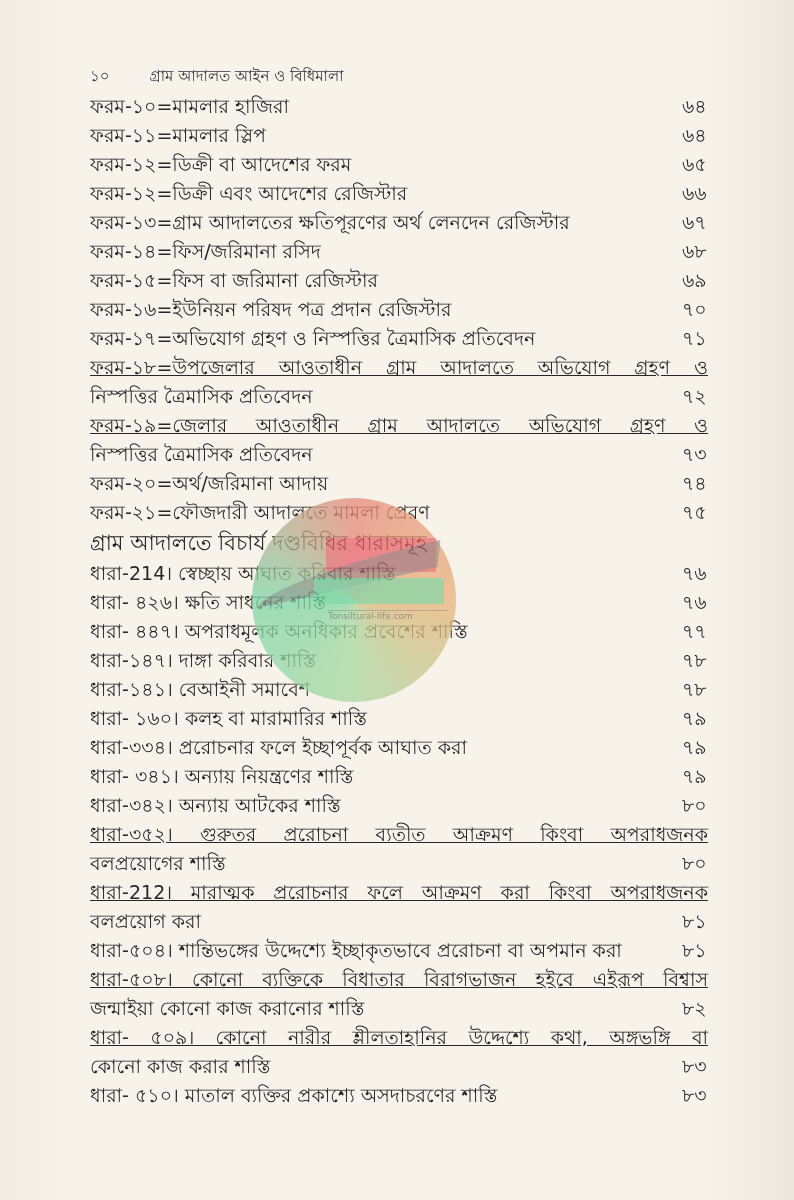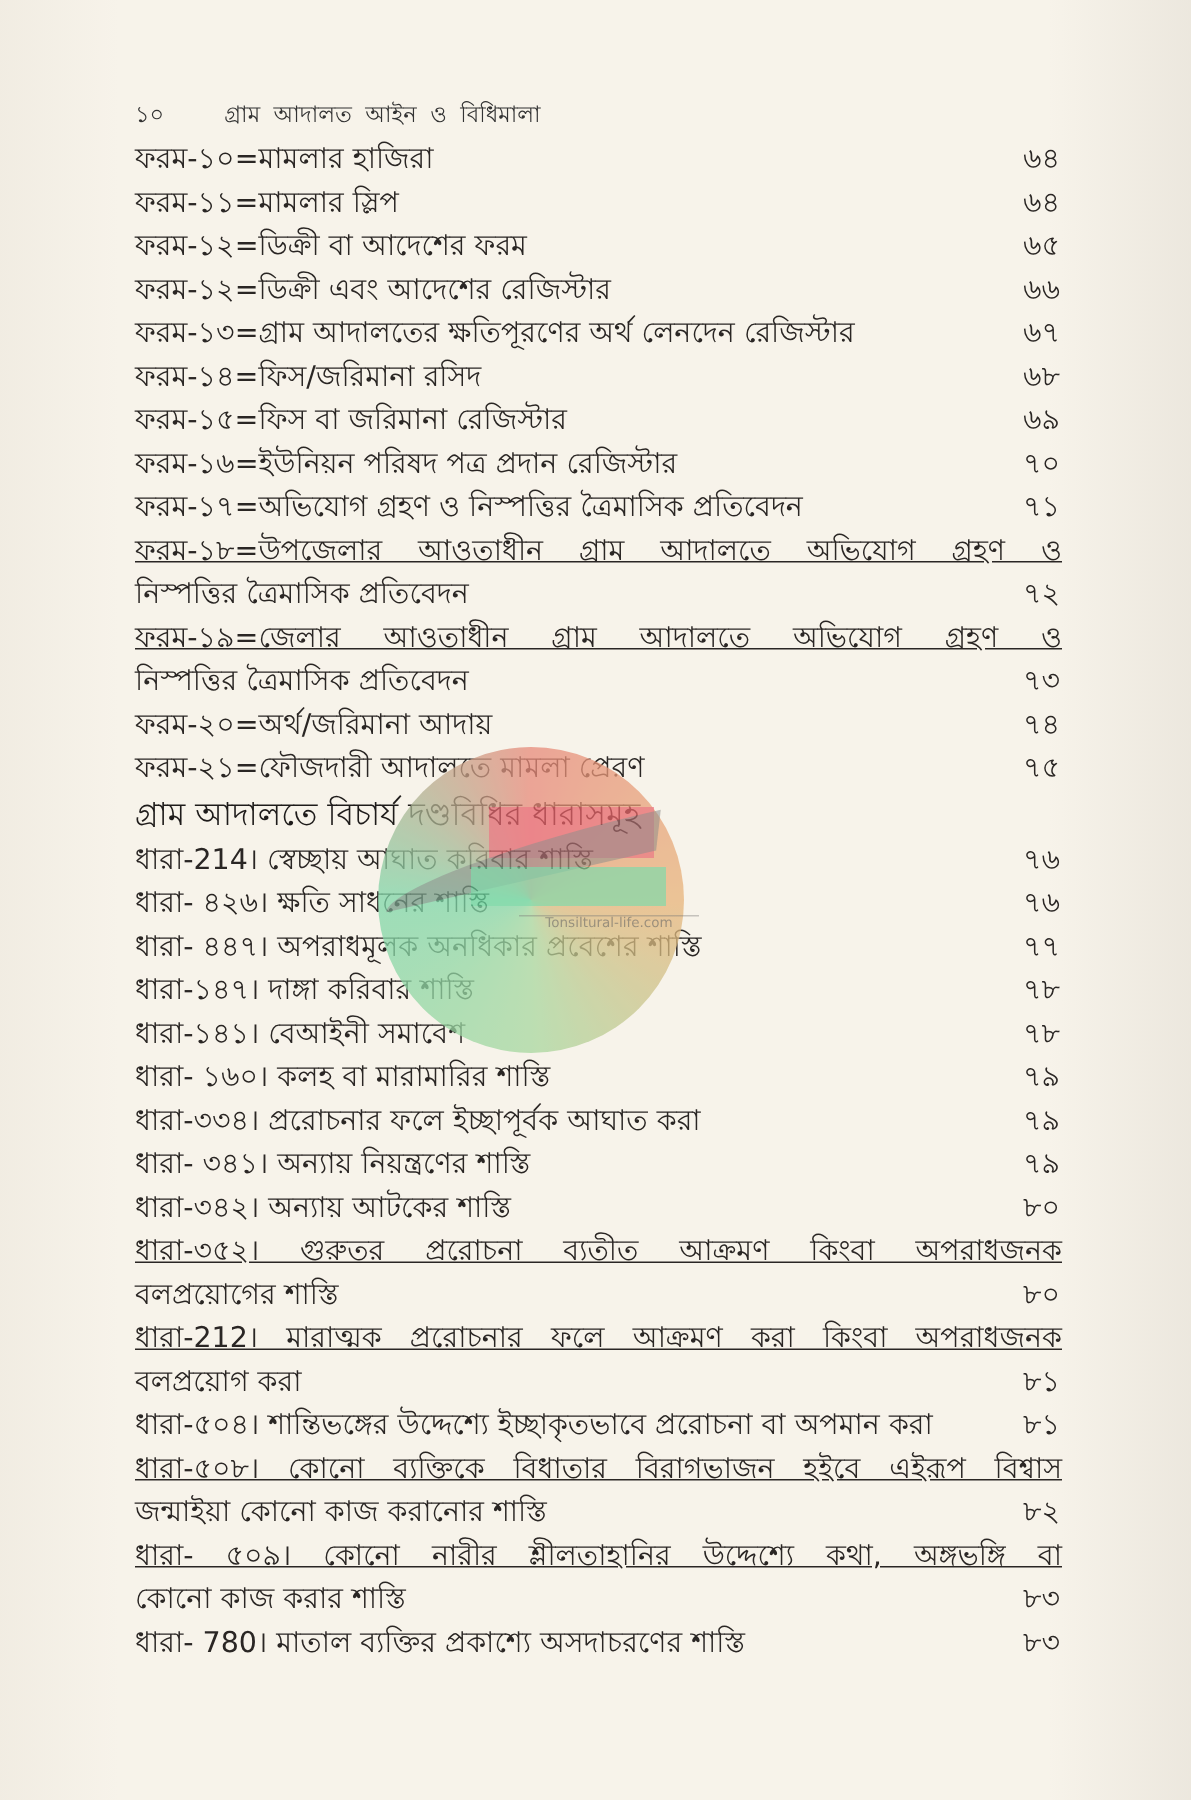--- a/index.html
+++ b/index.html
@@ -11,21 +11,21 @@
       position: relative;
     }
     .page {
       position: absolute; left: 0; top: 0; width: 794px; height: 1200px;
       background:
         linear-gradient(90deg, rgba(230,224,212,0.35) 0%, rgba(247,243,234,0) 10%, rgba(247,243,234,0) 88%, rgba(225,220,210,0.5) 100%),
         #f7f3ea;
     }
     .running-head {
       position: absolute; left: 90px; top: 64px; font-size: 15px; color: #333;
-      display: flex; gap: 40px; font-family: Liberation Mono, monospace;
+      display: flex; gap: 40px;
     }
     .toc { position: absolute; left: 90px; top: 92px; width: 618px; }
     .row {
       display: flex; justify-content: space-between; align-items: flex-end;
       font-size: 19px; line-height: 29px; height: 29px; white-space: nowrap;
     }
     .row.multi { height: auto; display: block; }
     .row.multi .line1 { display: block; text-align-last: justify; text-align: justify; line-height: 29px; text-decoration: underline; }
     .row.multi .line2 { display: flex; justify-content: space-between; line-height: 29px; }
     .page-num { min-width: 26px; }
@@ -47,22 +47,22 @@
     .wm-letters {
       position: absolute; left: 72px; top: 38px; width: 140px; height: 60px;
     }
     .wm-red { position: absolute; left: 0; top: 0; width: 110px; height: 34px; background: rgba(232,80,100,0.7); }
     .wm-swoosh {
       position: absolute; left: 10px; top: 60px; width: 170px; height: 28px;
       background: rgba(110,110,110,0.55); border-radius: 100% 0 0 0; transform: skewX(-20deg) rotate(-14deg);
     }
     .wm-green { position: absolute; left: 60px; top: 78px; width: 130px; height: 26px; background: rgba(90,210,150,0.7); }
     .wm-url {
-      position: absolute; left: 92px; top: 110px; font-size: 9px; color: rgba(60,60,60,0.6);
-      border-top: 1px solid rgba(80,80,80,0.4); width: 120px; text-align: center;
+      position: absolute; left: 74px; top: 110px; font-size: 9px; color: rgba(60,60,60,0.6);
+      border-top: 1px solid rgba(80,80,80,0.4); width: 120px;
     }
   </style>
 </head>
 <body>
 
 <div class="page">
 
   <div class="running-head">
     <span>১০</span>
     <span>গ্রাম আদালত আইন ও বিধিমালা</span>
@@ -193,21 +193,21 @@
         </div>
     </div>
     <div class="row multi">
       <span class="line1">ধারা- ৫০৯। কোনো নারীর শ্লীলতাহানির উদ্দেশ্যে কথা, অঙ্গভঙ্গি বা</span>
       <div class="line2">
           <span>কোনো কাজ করার শাস্তি</span>
           <span class="page-num">৮৩</span>
         </div>
     </div>
     <div class="row">
-        <span>ধারা- 780। মাতাল ব্যক্তির প্রকাশ্যে অসদাচরণের শাস্তি</span>
+        <span>ধারা- ৫১০। মাতাল ব্যক্তির প্রকাশ্যে অসদাচরণের শাস্তি</span>
         <span class="page-num">৮৩</span>
       </div>
   </div>
 
   <div class="watermark">
     <div class="wm-inner"></div>
     <div class="wm-letters">
       <div class="wm-red"></div>
     </div>
     <div class="wm-swoosh"></div>

